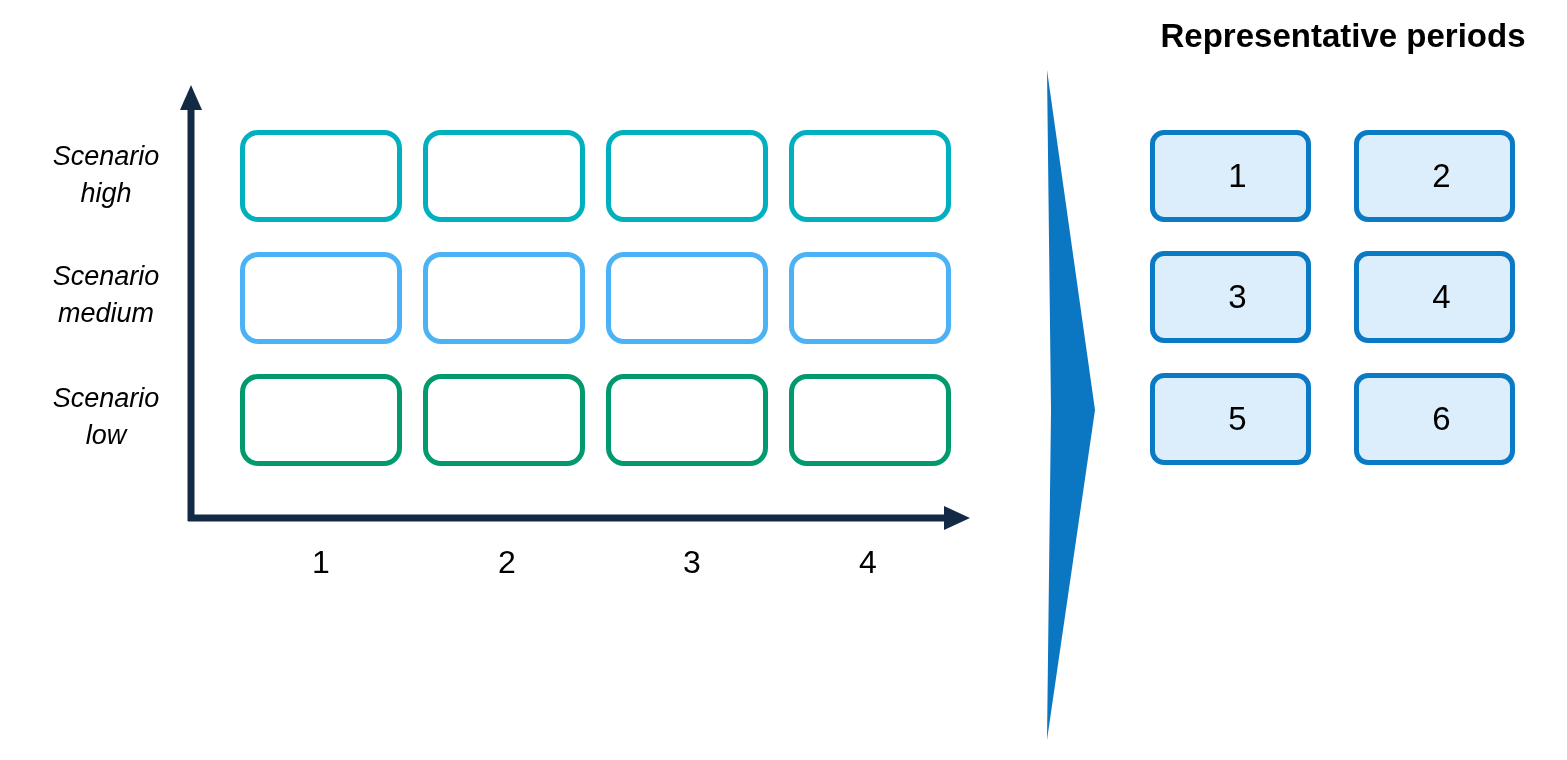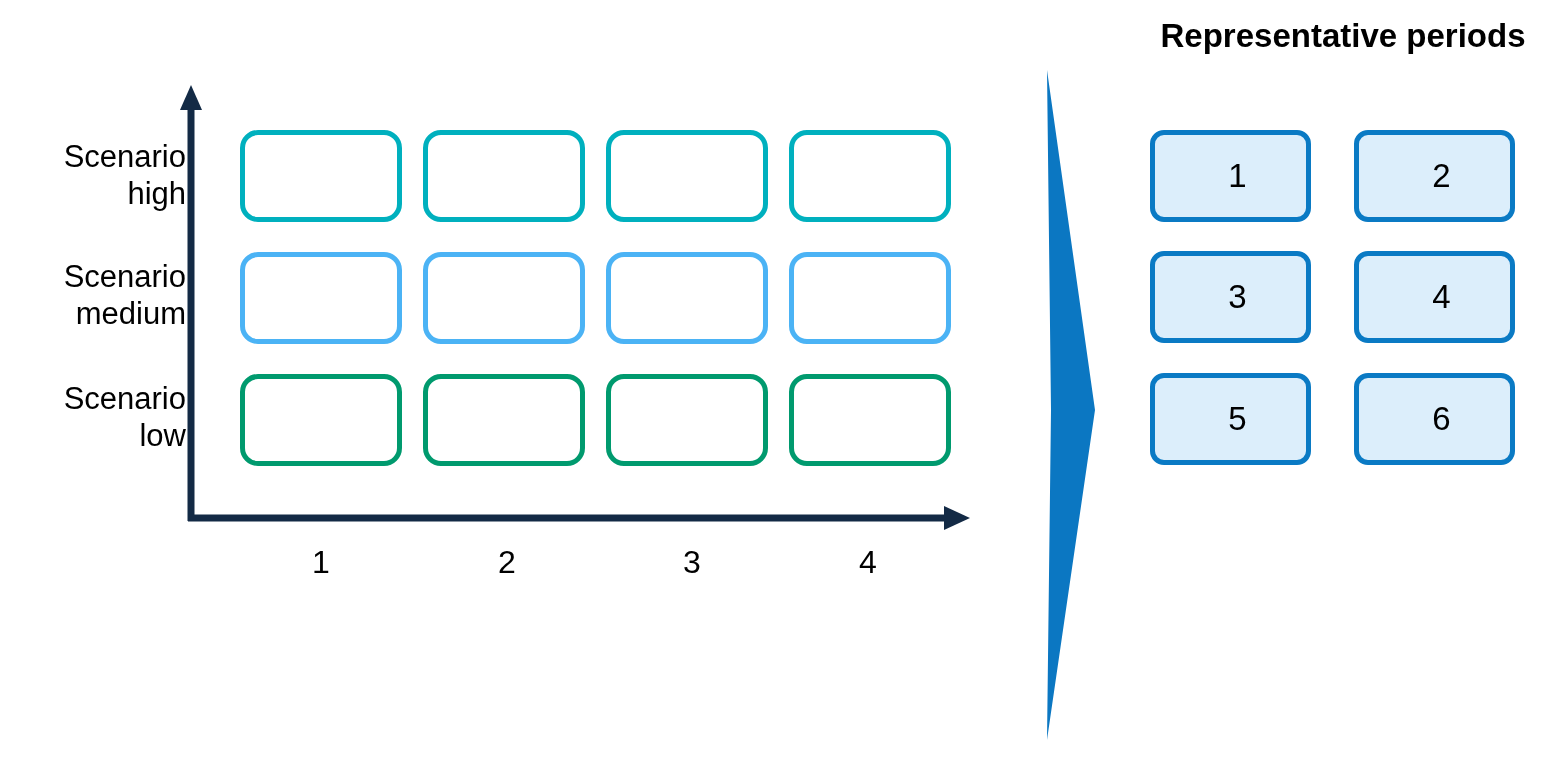--- a/index.html
+++ b/index.html
@@ -34,25 +34,26 @@
     top: 0;
     width: 1010px;
     height: 760px;
     pointer-events: none;
   }
 
   .row-label {
     position: absolute;
     left: 26px;
     width: 160px;
-    font-size: 31px;
+    font-size: 27px;
     line-height: 37px;
     color: #000000;
-    text-align: right;
+    text-align: center;
     white-space: pre-line;
+    font-style: italic;
   }
   .row-label.r0 { top: 138px; }
   .row-label.r1 { top: 258px; }
   .row-label.r2 { top: 380px; }
 
   .cell {
     position: absolute;
     box-sizing: border-box;
     border-style: solid;
     border-width: 5px;

